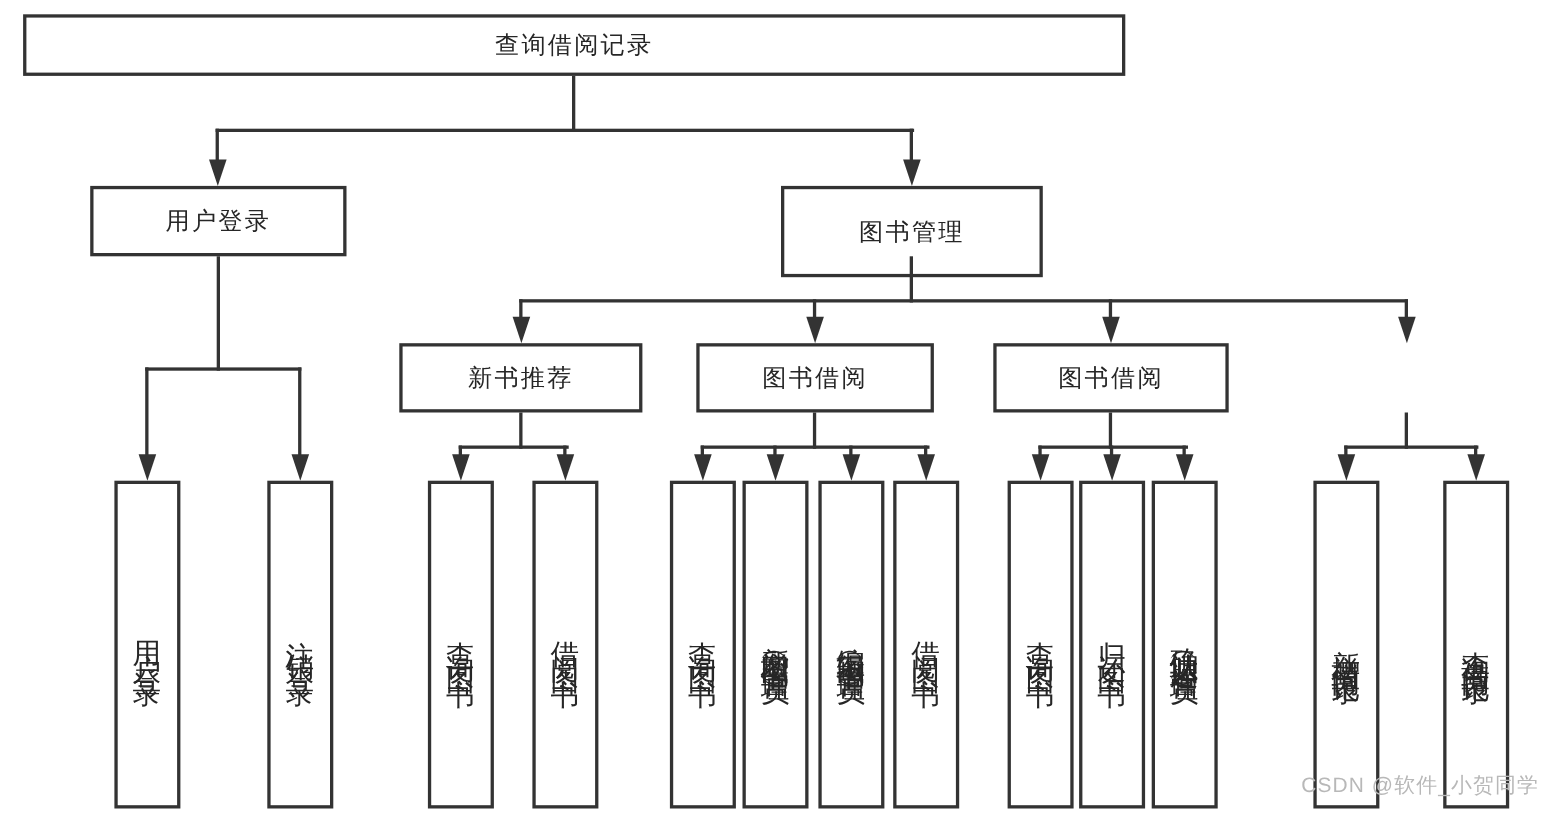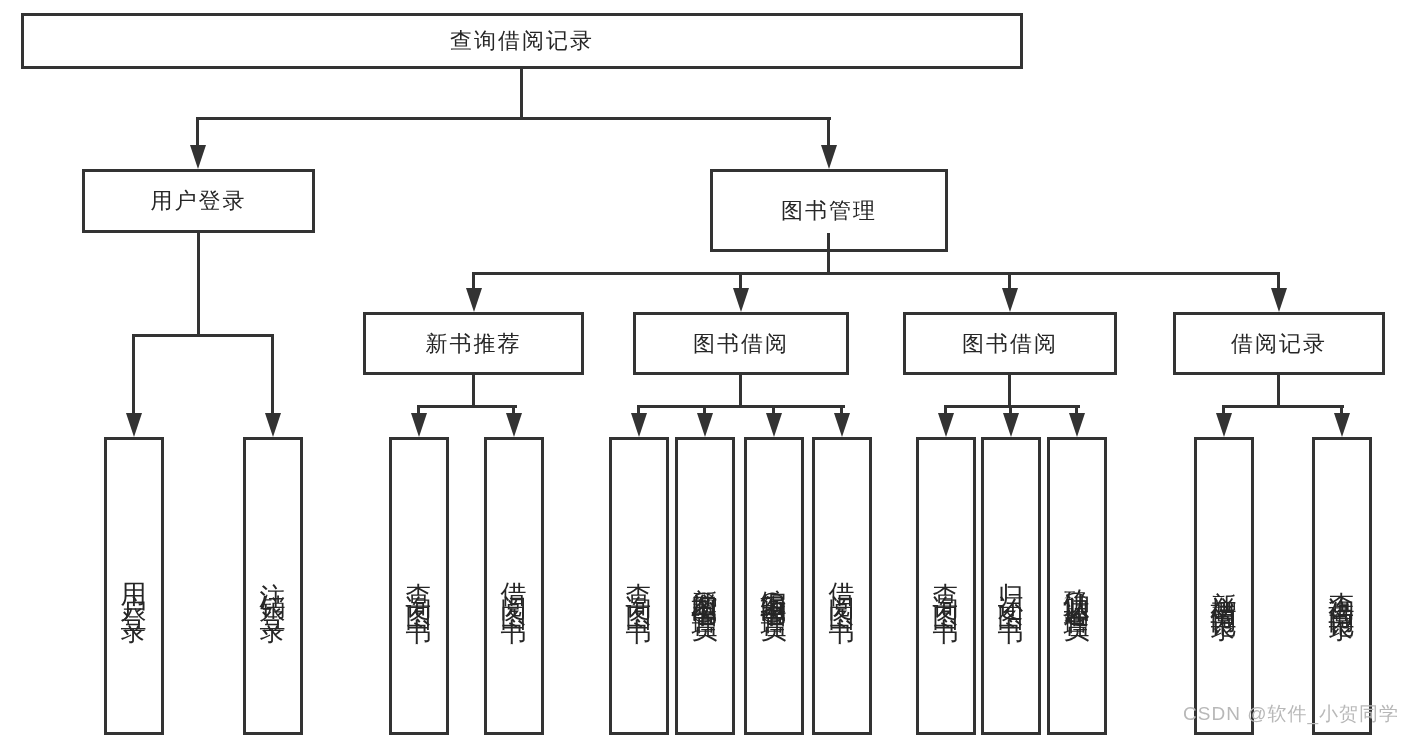--- a/index.html
+++ b/index.html
@@ -77,23 +77,20 @@
 
   <div class="box h-label" style="left:363px;top:312px;width:221px;height:63px">
     <span>新书推荐</span>
   </div>
   <div class="box h-label" style="left:633px;top:312px;width:216px;height:63px">
     <span>图书借阅</span>
   </div>
   <div class="box h-label" style="left:903px;top:312px;width:214px;height:63px">
     <span>图书借阅</span>
   </div>
-  <div class="box h-label" style="left:1173px;top:312px;width:212px;height:63px">
-    <span>借阅记录</span>
-  </div>
 
   <div class="vline" style="left:472px;top:375px;height:33px"></div>
   <div class="hline" style="left:417px;top:405px;width:100px"></div>
   <div class="vline" style="left:417px;top:405px;height:12px"></div>
   <div class="arrow" style="left:411px;top:413px"></div>
   <div class="vline" style="left:512px;top:405px;height:12px"></div>
   <div class="arrow" style="left:506px;top:413px"></div>
 
   <div class="vline" style="left:739px;top:375px;height:33px"></div>
   <div class="hline" style="left:637px;top:405px;width:208px"></div>

